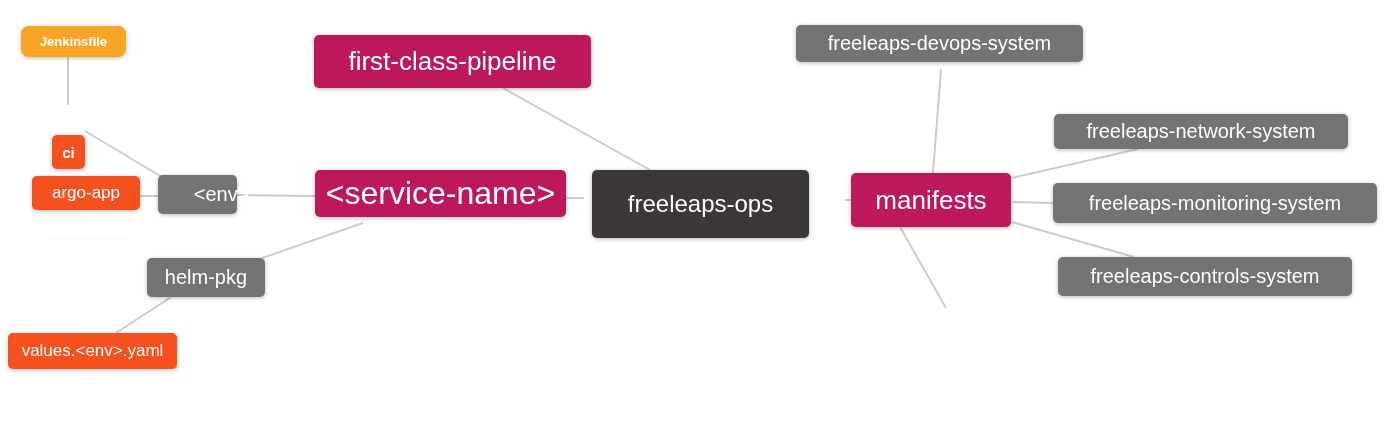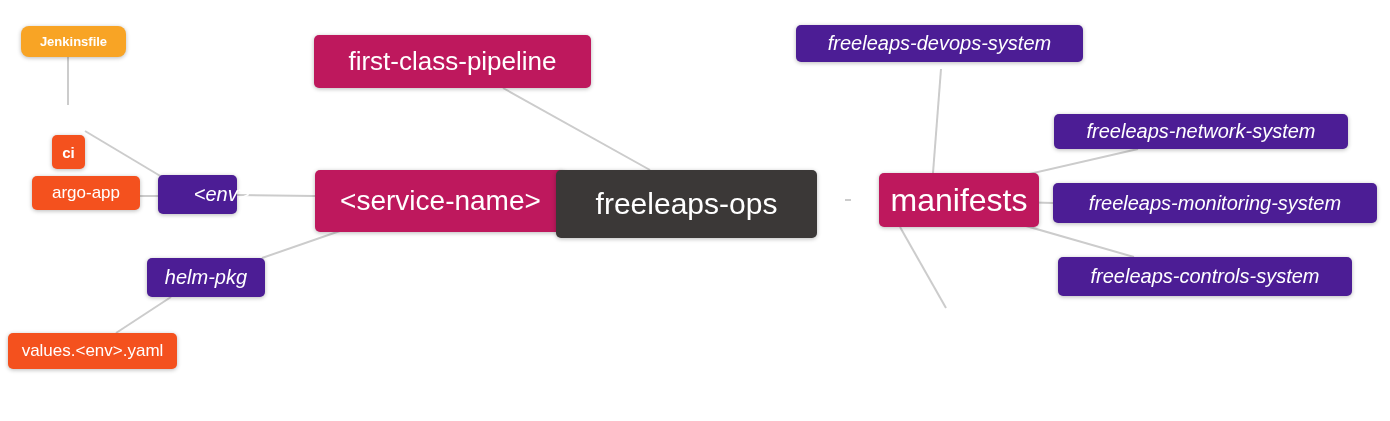--- a/index.html
+++ b/index.html
@@ -34,29 +34,29 @@
     color: #FFFFFF;
     white-space: nowrap;
     border-radius: 5px;
     box-shadow: 0 1px 4px rgba(0,0,0,0.28);
     cursor: pointer;
     box-sizing: border-box;
   }
   
   .c-root  { background: #3B3837; }
   .c-blue  { background: #be185d; }
-  .c-green { background: #4c1d95; font-style: italic; }
+  .c-green { background: #737373; }
   .c-red   { background: #F4511E; }
   .c-amber { background: #F8A425; }
 
   
-  #n-freeleaps-ops        { left: 556px;  top: 170px; width: 261px; height: 68px; font-size: 30px; }
+  #n-freeleaps-ops        { left: 592px;  top: 170px; width: 217px; height: 68px; font-size: 24px; }
   #n-first-class-pipeline { left: 314px;  top: 35px;  width: 277px; height: 53px; font-size: 26px; }
-  #n-service-name         { left: 315px;  top: 170px; width: 251px; height: 62px; font-size: 28px; }
-  #n-manifests            { left: 851px;  top: 173px; width: 160px; height: 54px; font-size: 32px; margin-left: 28px; }
+  #n-service-name         { left: 315px;  top: 170px; width: 251px; height: 47px; font-size: 32px; }
+  #n-manifests            { left: 851px;  top: 173px; width: 160px; height: 54px; font-size: 26px; }
   #n-env                  { left: 158px;  top: 175px; width: 79px;  height: 39px; font-size: 20px; padding-left: 48px; }
   #n-helm-pkg             { left: 147px;  top: 258px; width: 118px; height: 39px; font-size: 20px; }
   #n-ci                   { left: 52px;   top: 105px; width: 33px;  height: 34px; font-size: 15px; font-weight: 700; margin-top: 30px; }
   #n-jenkinsfile          { left: 21px;   top: 26px;  width: 105px;  height: 31px; font-size: 13px; font-weight: 700; border-radius: 8px; }
   #n-argo-app             { left: 32px;   top: 176px; width: 108px;  height: 34px; font-size: 17px; }
   #n-values-env-yaml      { left: 8px;    top: 333px; width: 169px; height: 36px; font-size: 17px; }
   #n-devops               { left: 796px;  top: 25px;  width: 287px; height: 37px; font-size: 20px; }
   #n-network              { left: 1054px; top: 114px; width: 294px; height: 35px; font-size: 20px; }
   #n-monitoring           { left: 1053px; top: 183px; width: 324px; height: 40px; font-size: 20px; }
   #n-controls             { left: 1058px; top: 257px; width: 294px; height: 39px; font-size: 20px; }

